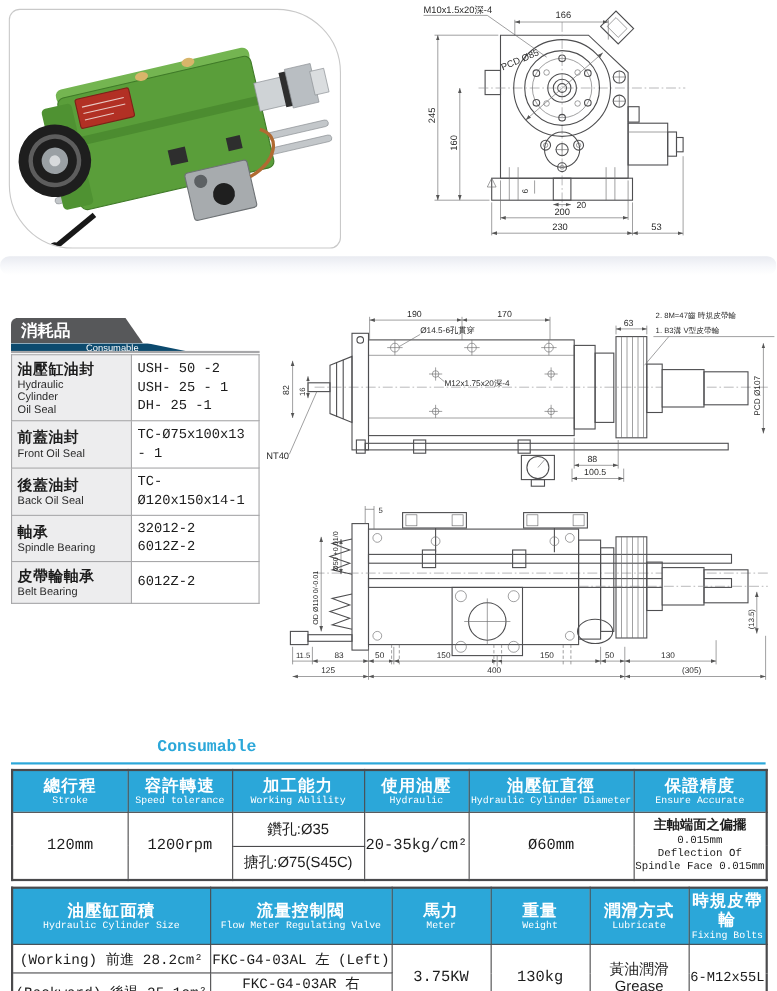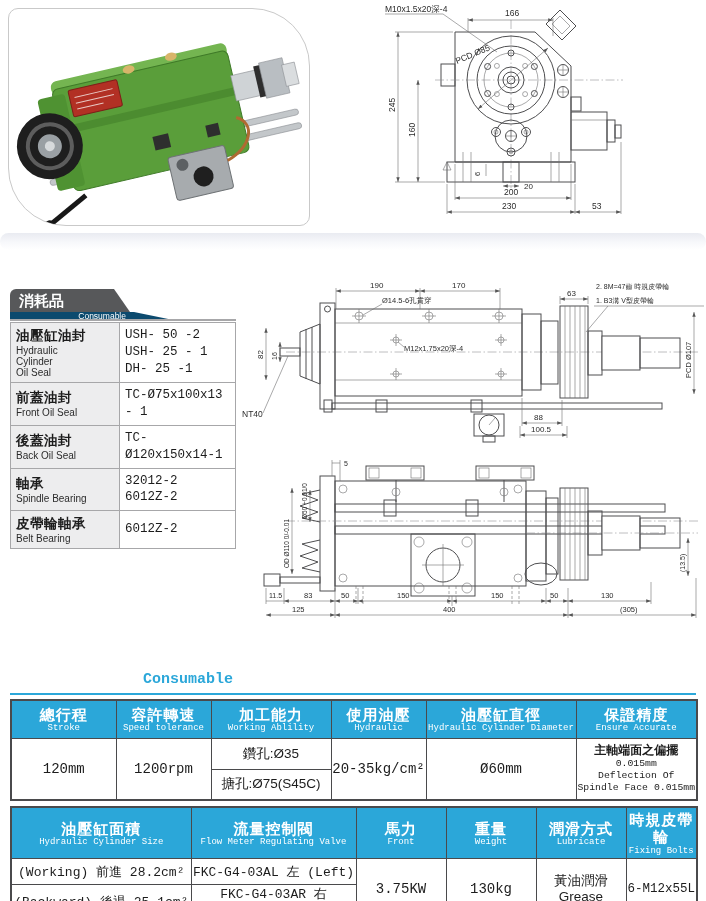--- a/index.html
+++ b/index.html
@@ -524,21 +524,21 @@
       <th class="hd">
         <div class="zh">油壓缸面積</div>
         <div class="en">Hydraulic Cylinder Size</div>
           </th>
       <th class="hd">
         <div class="zh">流量控制閥</div>
         <div class="en">Flow Meter Regulating Valve</div>
           </th>
       <th class="hd">
         <div class="zh">馬力</div>
-        <div class="en">Front</div>
+        <div class="en">Meter</div>
           </th>
       <th class="hd">
         <div class="zh">重量</div>
         <div class="en">Weight</div>
           </th>
       <th class="hd">
         <div class="zh">潤滑方式</div>
         <div class="en">Lubricate</div>
           </th>
       <th class="hd">

